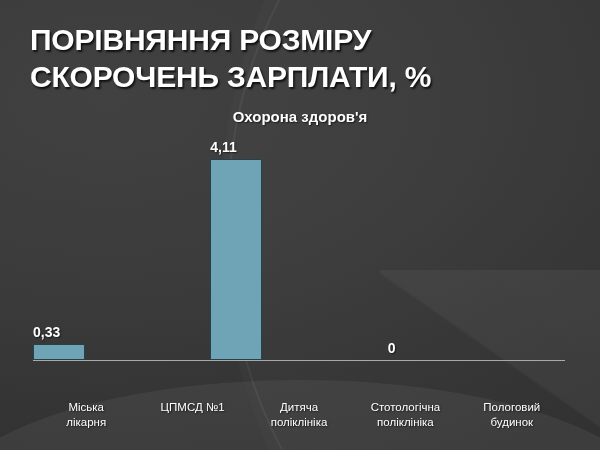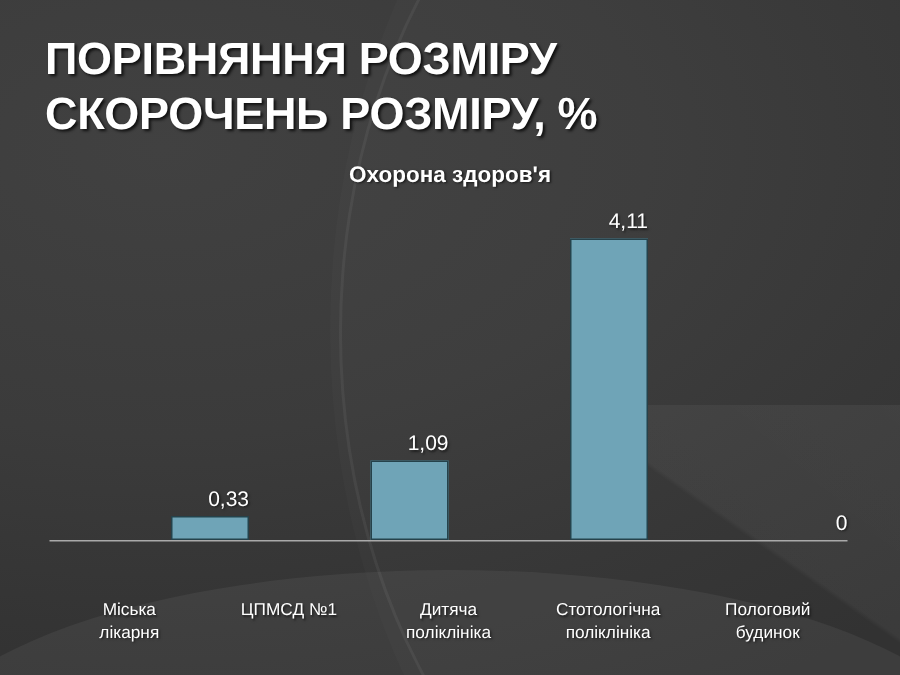--- a/index.html
+++ b/index.html
@@ -119,21 +119,22 @@
     display: flex;
     align-items: flex-end;
   }
   .bar-cell {
     flex: 1 1 0;
     height: 100%;
     position: relative;
     display: flex;
     flex-direction: column;
     justify-content: flex-end;
-    align-items: flex-end;
+    align-items: flex-start;
+    font-weight: bold;
   }
   .bar-value {
     color: #ffffff;
     font-size: 14px;
     line-height: 1;
     margin-bottom: 5px;
     text-shadow: 1px 1px 1.5px rgba(0,0,0,0.55);
     white-space: nowrap;
   }
   .bar-rect {
@@ -172,38 +173,34 @@
 <div class="slide">
 
   <div class="bg-base"></div>
   <div class="bg-arc-fill"></div>
   <div class="bg-arc"></div>
   <div class="bg-bottom-band"></div>
   <div class="bg-corner-wedge"></div>
 
   <div class="slide-title">
     <div>ПОРІВНЯННЯ РОЗМІРУ</div>
-    <div>СКОРОЧЕНЬ РОЗМІРУ, %</div>
+    <div>СКОРОЧЕНЬ ЗАРПЛАТИ, %</div>
   </div>
 
   <div class="chart">
 
     <div class="chart-title">Охорона здоров'я</div>
 
     <div class="bars">
 
       <div class="bar-cell">
         <div class="bar-value">0,33</div>
         <div class="bar-rect" style="height:16px"></div>
       </div>
 
-      <div class="bar-cell">
-        <div class="bar-value">1,09</div>
-        <div class="bar-rect" style="height: 53px;"></div>
-      </div>
 
       <div class="bar-cell">
         <div class="bar-value">4,11</div>
         <div class="bar-rect" style="height: 201px;"></div>
       </div>
 
       <div class="bar-cell">
         <div class="bar-value">0</div>
         <div class="bar-rect zero" style="height:0px"></div>
       </div>

